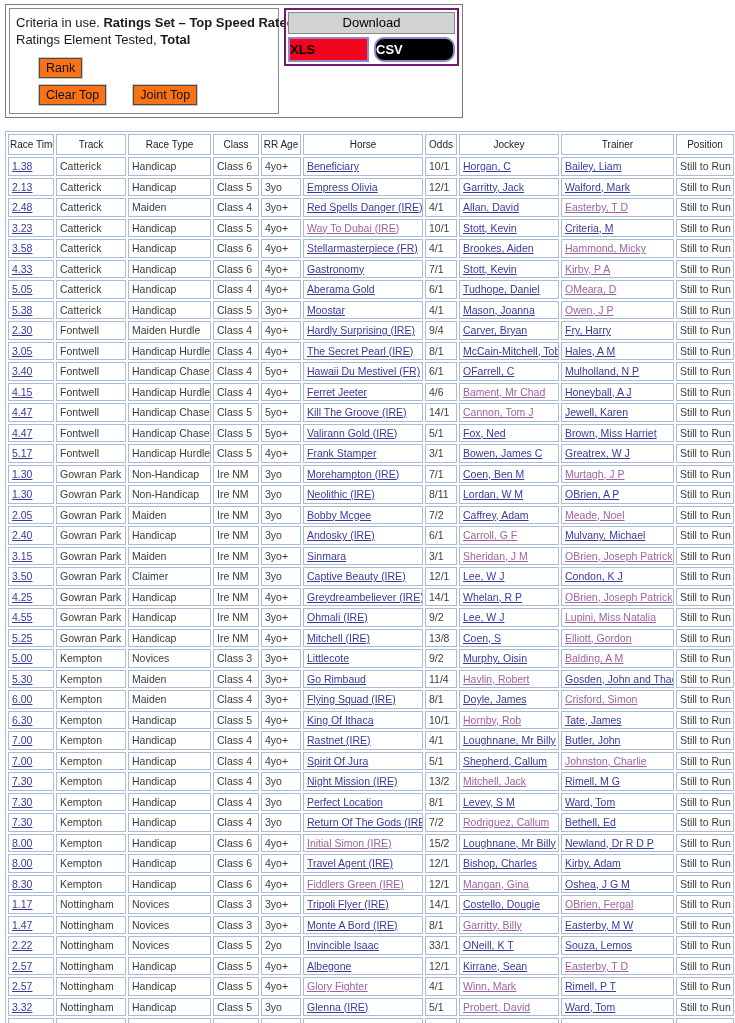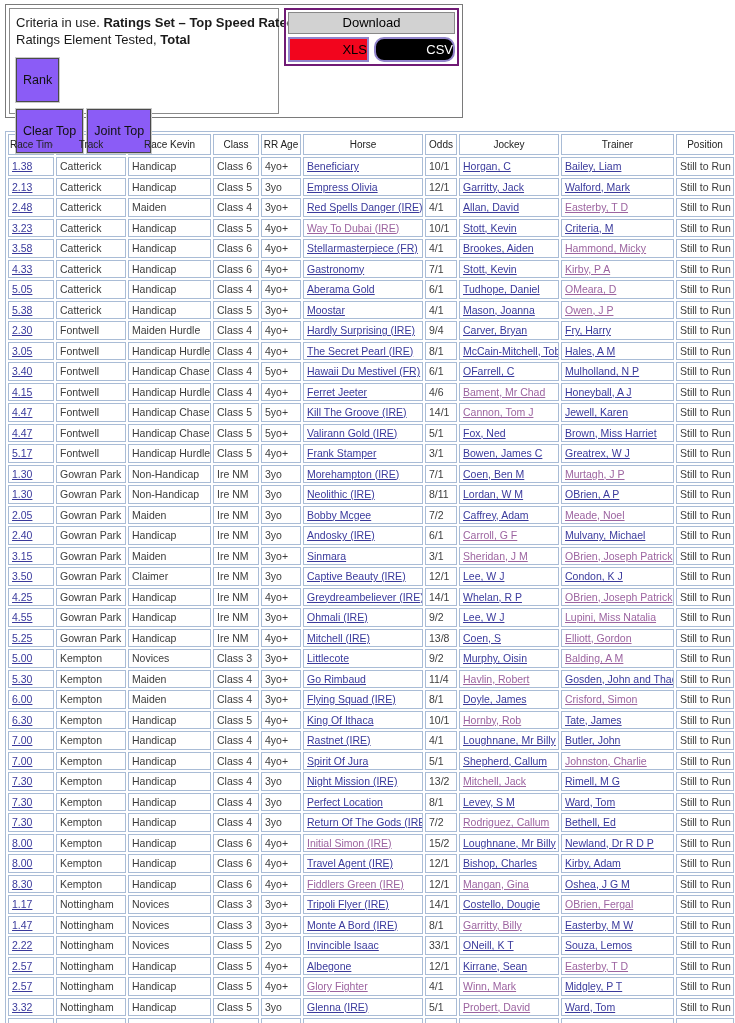--- a/index.html
+++ b/index.html
@@ -30,46 +30,47 @@
     color: #1b1b1b;
   }
   .criteria-line { white-space: nowrap; }
   .bold { font-weight: bold; }
   .btn-row { margin-top: 7px; }
   .btn-row.first { margin-top: 10px; }
   .btn {
     font-family: "Liberation Sans", sans-serif;
     font-size: 12.5px;
     color: #111;
-    background: #8b5cf6;
+    background: #f97316;
     border: 1px solid #4a4a4a;
     box-shadow: 0 0 0 1px #c9c9c9;
-    padding: 14px 6px;
+    padding: 2px 6px;
     margin-right: 4px;
     cursor: pointer;
+    margin-left: 23px;
   }
   .download {
     border: 2px solid #701a75;
     padding: 2px;
     width: 176px;
     align-self: flex-start;
   }
   .download-title {
     background: var(--download_header_bg);
     border: 1px solid #888;
     text-align: center;
     font-size: 13px;
     padding: 2px 0 3px 0;
     color: #000;
   }
   .download-buttons { display: flex; gap: 5px; margin-top: 3px; }
   .dl-btn {
     flex: 1;
-    text-align: right;
-    font-weight: normal;
+    text-align: left;
+    font-weight: bold;
     font-size: 13px;
     padding: 3px 0;
     border: 2px solid #9184cb;
     cursor: pointer;
   }
   .dl-btn.xls { background: var(--xls_red); color: #000; }
   .dl-btn.csv { background: var(--csv_black); color: #fff; border-radius: 10px; }
 
   
   table.results {
@@ -142,21 +143,21 @@
     <col class="c6">
       <col class="c7">
       <col class="c8">
       <col class="c9">
       <col class="c10">
   </colgroup>
   <thead>
     <tr id="head-row">
         <th>Race Time</th>
         <th>Track</th>
-        <th>Race Kevin</th>
+        <th>Race Type</th>
         <th>Class</th>
         <th>RR Age</th>
         <th>Horse</th>
         <th>Odds</th>
         <th>Jockey</th>
         <th>Trainer</th>
         <th>Position</th>
       </tr>
   </thead>
   <tbody id="body-rows">
@@ -642,21 +643,21 @@
       </tr>
       <tr>
         <td><a href="#" class="lnk">2.57</a></td>
         <td>Nottingham</td>
         <td>Handicap</td>
         <td>Class 5</td>
         <td>4yo+</td>
         <td><a href="#" class="lnk visited">Glory Fighter</a></td>
         <td>4/1</td>
         <td><a href="#" class="lnk visited">Winn, Mark</a></td>
-        <td><a href="#" class="lnk">Midgley, P T</a></td>
+        <td><a href="#" class="lnk">Rimell, P T</a></td>
         <td>Still to Run</td>
       </tr>
       <tr>
         <td><a href="#" class="lnk">3.32</a></td>
         <td>Nottingham</td>
         <td>Handicap</td>
         <td>Class 5</td>
         <td>3yo</td>
         <td><a href="#" class="lnk">Glenna (IRE)</a></td>
         <td>5/1</td>

